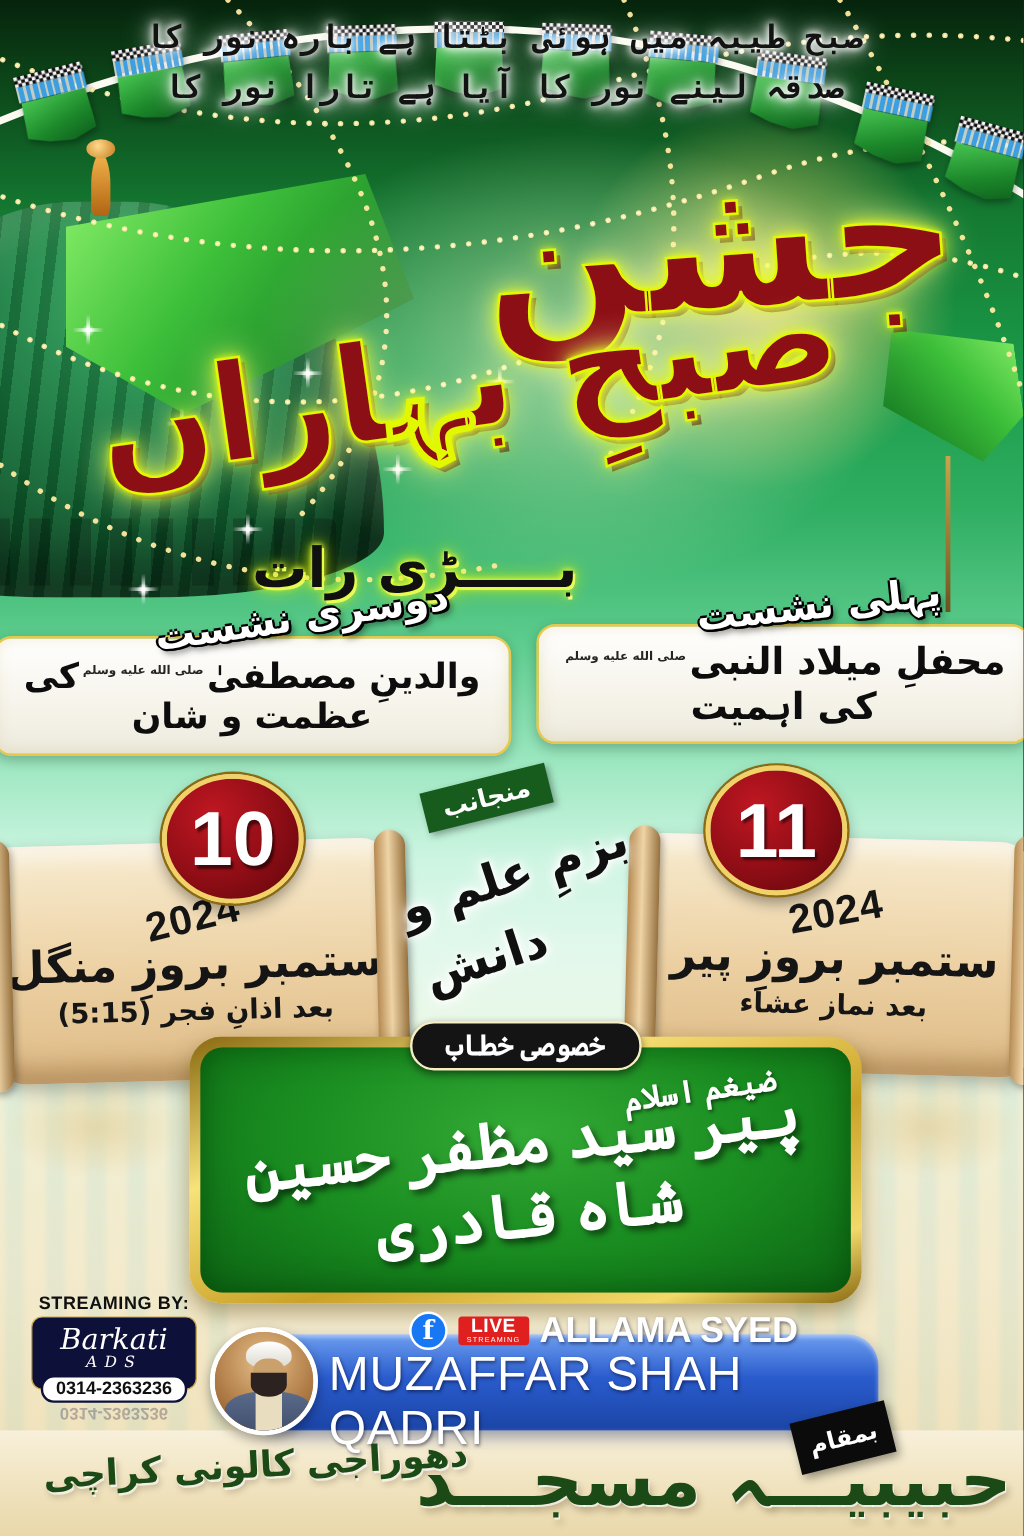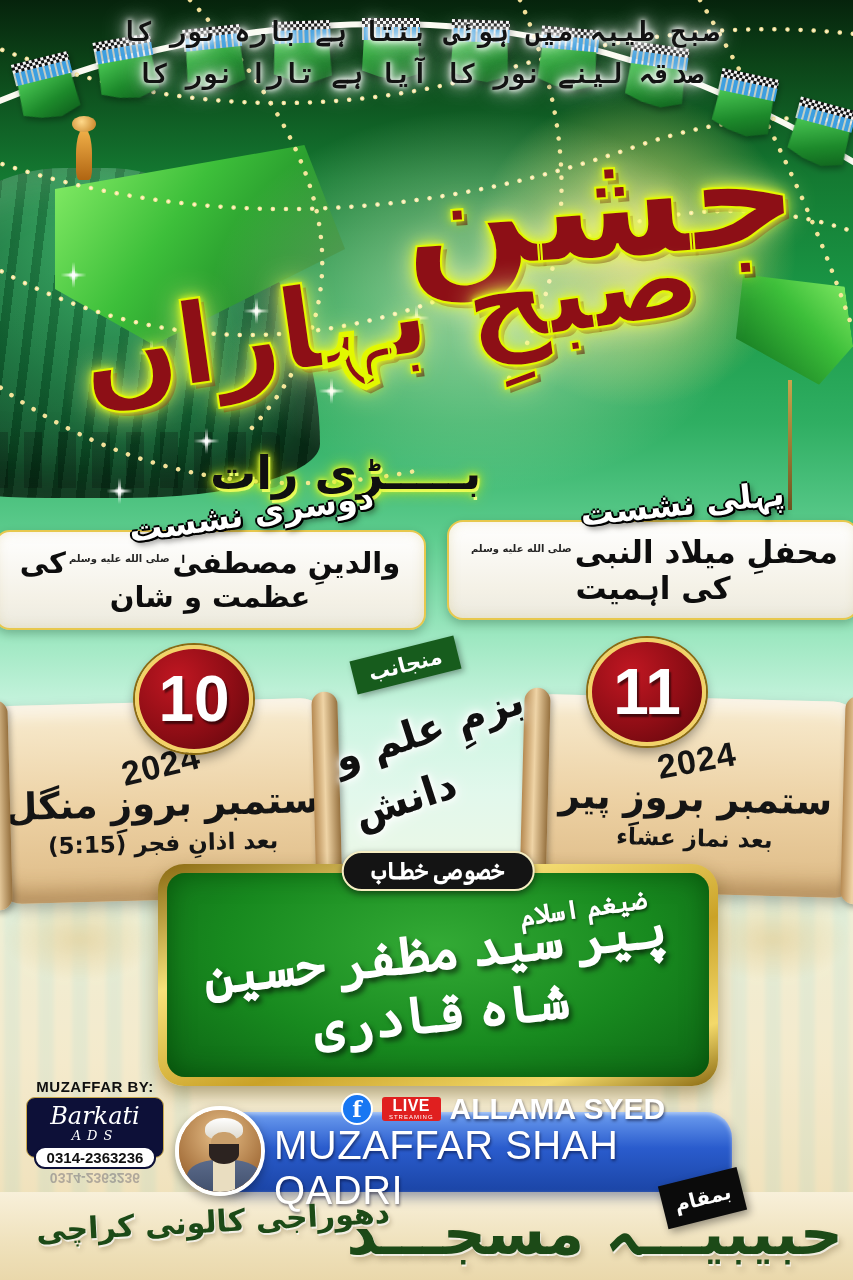--- a/index.html
+++ b/index.html
@@ -353,21 +353,21 @@
 
   <div class="banner">
     <div class="banner-inner">
       <div class="banner-pill">خصوصی خطاب</div>
       <div class="banner-honorific">ضیغم اسلام</div>
       <div class="banner-name">پیر سید مظفر حسین شاہ قادری</div>
     </div>
   </div>
 
   <div class="designer">
-    <div class="designer-heading">MUZAFFAR BY:</div>
+    <div class="designer-heading">STREAMING BY:</div>
     <div class="designer-box">
       <div class="designer-brand">Barkati</div>
       <div class="designer-sub">ADS</div>
     </div>
     <div class="designer-phone">0314-2363236</div>
     <div class="designer-reflect">0314-2363236</div>
   </div>
 
   <div class="live-bar">
     <div class="live-row">

